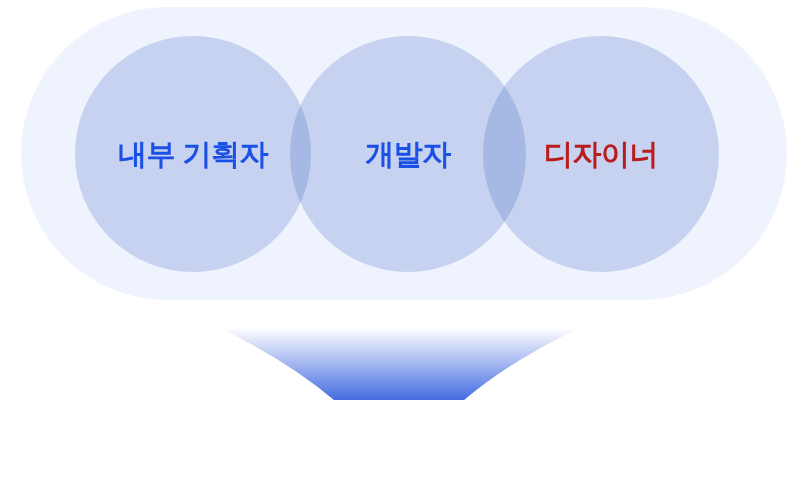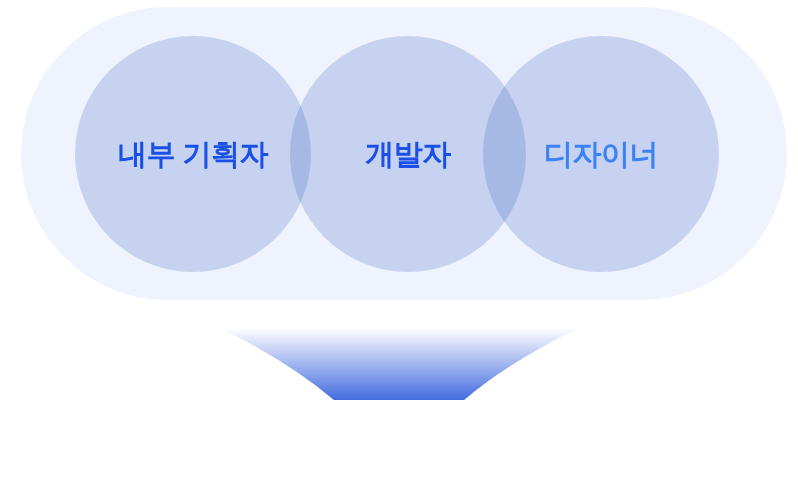--- a/index.html
+++ b/index.html
@@ -58,21 +58,21 @@
 
   <div class="circle c1" style="background: rgba(47, 90, 190, 0.21);">
     <span class="circle-label" style="color: rgb(26, 80, 230);">내부 기획자</span>
   </div>
 
   <div class="circle c2" style="background: rgba(47, 90, 190, 0.21);">
     <span class="circle-label" style="color: rgb(26, 80, 230);">개발자</span>
   </div>
 
   <div class="circle c3" style="background: rgba(47, 90, 190, 0.21);">
-    <span class="circle-label" style="color: #3b82f6;">디자이너</span>
+    <span class="circle-label" style="color: #b91c1c;">디자이너</span>
   </div>
 
   <svg class="arrow-svg" viewBox="210 320 380 164" xmlns="http://www.w3.org/2000/svg">
     <defs>
       <linearGradient id="arrow-grad" gradientUnits="userSpaceOnUse" x1="399" y1="328" x2="399" y2="412">
         <stop offset="0" stop-color="#ffffff"></stop>
         <stop offset="1" stop-color="#2554db"></stop>
       </linearGradient>
     </defs>
     <path fill="url(#arrow-grad)" d="M 222,329

